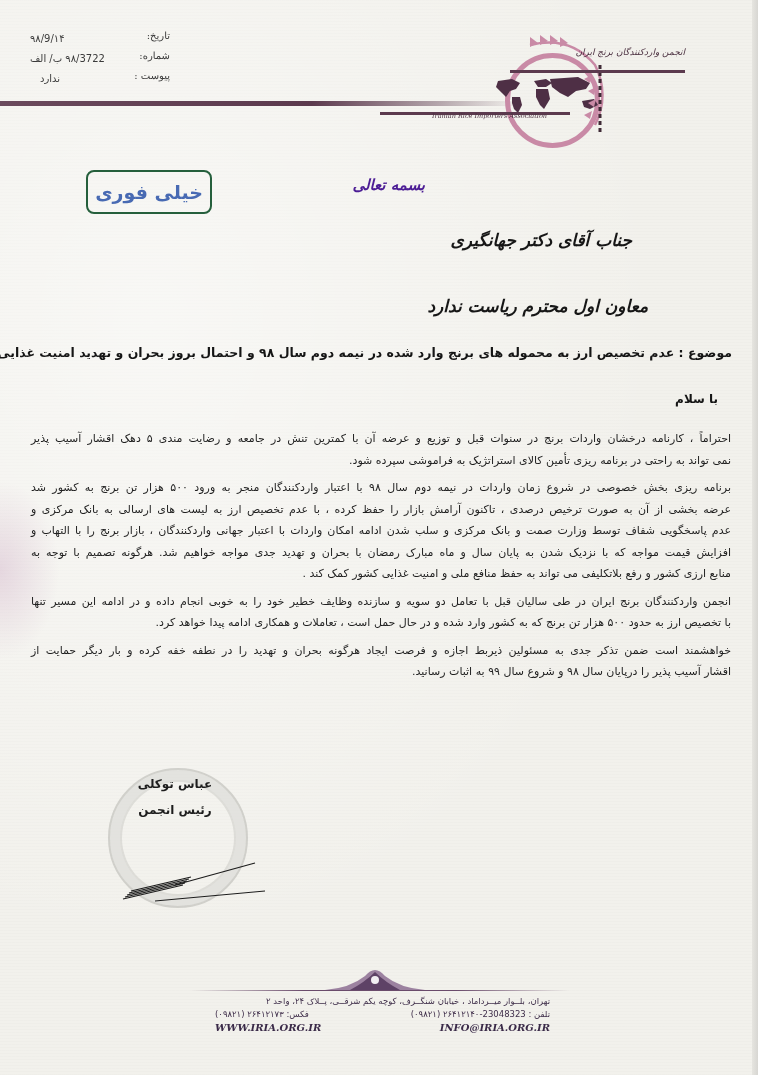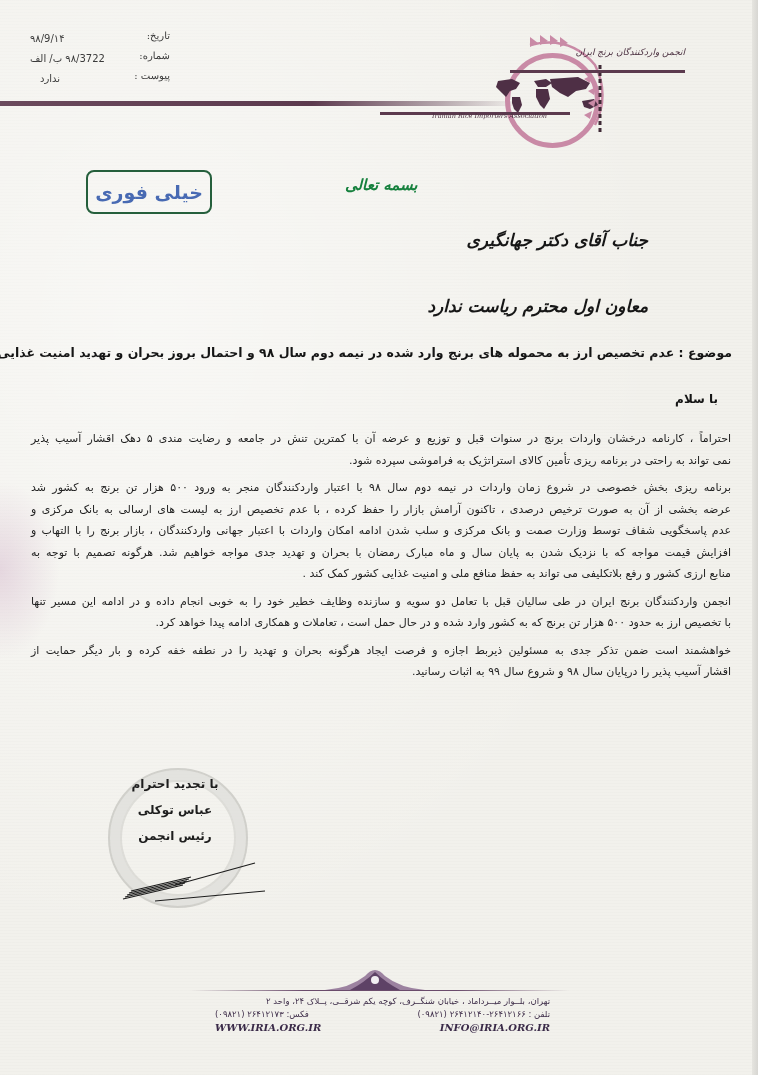--- a/index.html
+++ b/index.html
@@ -68,36 +68,36 @@
     font-size: 9px; color: #4a2f3f; text-align: left; white-space: nowrap;
   }
   .logo-en {
     position: absolute; left: 432px; top: 112px;
     font-family: "DejaVu Serif", serif; font-style: italic;
     font-size: 6.5px; color: #4a2f3f; direction: ltr; white-space: nowrap;
   }
 
   
   .bismillah {
-    position: absolute; left: 345px; top: 176px; width: 80px; text-align: left;
+    position: absolute; left: 345px; top: 176px; width: 80px; text-align: right;
     font-family: "DejaVu Serif", serif; font-style: italic; font-size: 15px; font-weight: bold;
-    color: #15803d;
+    color: #4c1d95;
   }
   .stamp {
     position: absolute; left: 86px; top: 170px; width: 126px; height: 44px;
     border: 2px solid #14532d; border-radius: 8px;
     display: flex; align-items: center; justify-content: center;
     color: #3a5fae; font-weight: bold; font-size: 19px;
     font-family: "DejaVu Sans", sans-serif;
     letter-spacing: 0.5px;
     opacity: 0.92;
   }
 
   .addressee {
-    position: absolute; right: 110px; top: 230px;
+    position: absolute; right: 126px; top: 230px;
     font-family: "DejaVu Serif", serif; font-style: italic; font-weight: bold;
     font-size: 17px; color: #161616; white-space: nowrap;
   }
   .addressee-title {
     position: absolute; right: 110px; top: 296px;
     font-family: "DejaVu Serif", serif; font-style: italic; font-weight: bold;
     font-size: 17px; color: #161616; white-space: nowrap;
   }
 
   .subject {
@@ -243,39 +243,38 @@
   <div class="gap"></div>
   <div class="line">انجمن واردکنندگان برنج ایران در طی سالیان قبل با تعامل دو سویه و سازنده وظایف خطیر خود را به خوبی انجام داده و در ادامه این مسیر تنها</div>
   <div class="line last">با تخصیص ارز به حدود ۵۰۰ هزار تن برنج که به کشور وارد شده و در حال حمل است ،  تعاملات و همکاری ادامه پیدا خواهد کرد.</div>
   <div class="gap"></div>
   <div class="line">خواهشمند است ضمن تذکر جدی به مسئولین ذیربط اجازه و فرصت ایجاد هرگونه بحران  و تهدید را در نطفه خفه کرده و بار دیگر حمایت از</div>
   <div class="line last">اقشار آسیب پذیر را درپایان سال ۹۸ و شروع سال ۹۹ به اثبات رسانید.</div>
 </div>
 
 <div class="seal"></div>
 <div class="signoff">
-  <div>با تجدید احترام</div>
   <div>عباس توکلی</div>
   <div>رئیس انجمن</div>
 </div>
 <svg class="signature" viewBox="0 0 150 50">
   <path d="M10 42 L70 28 M12 40 L72 26 M14 38 L74 24 M16 36 L76 22 M8 44 L68 30" stroke="#1c1c1c" stroke-width="1.2"></path>
   <path d="M60 30 L140 8" stroke="#1c1c1c" stroke-width="1.2"></path>
   <path d="M40 46 L150 36" stroke="#1c1c1c" stroke-width="1"></path>
 </svg>
 
 <svg class="footer-ornament" viewBox="0 0 110 30">
   <path d="M5 28 Q30 26 45 14 Q55 2 65 14 Q80 26 105 28 Z" fill="#8d6f93" opacity="0.85"></path>
   <path d="M30 28 Q45 20 55 10 Q65 20 80 28 Z" fill="#5e4266"></path>
   <circle cx="55" cy="18" r="4" fill="#f1eef2"></circle>
 </svg>
 <div class="footer-rule"></div>
 <div class="footer">
   <div class="f-addr">تهران، بلــوار میــرداماد ، خیابان شنگــرف، کوچه یکم شرقــی، پــلاک ۲۴، واحد ۲</div>
   <div class="f-phone">
-    <span class="tel">تلفن : ۲۶۴۱۲۱۶۶-۲۶۴۱۲۱۴۰ (۰۹۸۲۱)</span>
+    <span class="tel">تلفن : 23048323-۲۶۴۱۲۱۴۰ (۰۹۸۲۱)</span>
     <span class="fax">فکس: ۲۶۴۱۲۱۷۳ (۰۹۸۲۱)</span>
   </div>
   <div class="f-web">
     <span class="web">WWW.IRIA.ORG.IR</span>
     <span class="email">INFO@IRIA.ORG.IR</span>
   </div>
 </div>
 
 </body></html>

